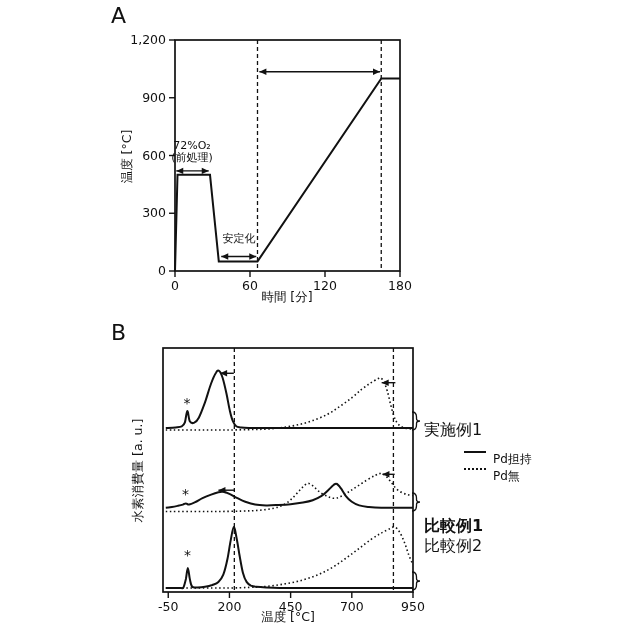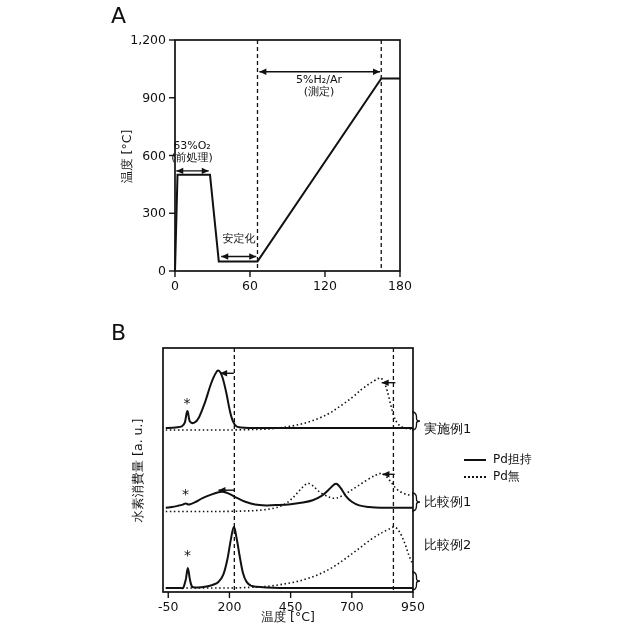--- a/index.html
+++ b/index.html
@@ -12,24 +12,24 @@
   .pB-letter{left:111px;top:320px;}
   .axis-label{font-size:12.5px;color:#111;white-space:nowrap;}
   .ylabel-a{left:77px;top:148px;width:100px;text-align:center;transform:rotate(-90deg);}
   .xlabel-a{left:237px;top:289px;width:100px;text-align:center;}
   .ylabel-b{left:68px;top:462px;width:140px;text-align:center;transform:rotate(-90deg);}
   .xlabel-b{left:238px;top:609px;width:100px;text-align:center;}
   .ann{text-align:center;font-size:11px;line-height:12px;color:#111;white-space:nowrap;}
   .ann-o2{left:156px;top:140px;width:72px;}
   .ann-stab{left:203px;top:233px;width:72px;}
   .ann-h2{left:283px;top:74px;width:72px;}
-  .trace-label{left:424px;font-size:13px;color:#111;white-space:nowrap;}
-  .t1{top:420px;}.t2{top:493px;}.t3{top:536px;}
+  .trace-label{left:424px;font-size:16px;color:#111;white-space:nowrap;}
+  .t1{top:420px;}.t2{top:516px;font-weight:bold;}.t3{top:536px;}
   .legend{left:464px;top:451px;}
-  .legend-row{display:flex;align-items:center;gap:7px;height:17px;}
+  .legend-row{display:flex;align-items:flex-start;gap:7px;height:17px;}
   .sample{width:22px;height:0;border-top:2px solid #111;}
   .sample.dotted{border-top:2px dotted #111;}
   .legend-text{font-size:12px;color:#111;white-space:nowrap;}
 </style>
 </head>
 <body>
 
 <div class="stage">
 
   <svg id="chart-svg" width="640" height="640" viewBox="0 0 640 640">
@@ -96,30 +96,27 @@
       <line x1="351.8125" y1="592" x2="351.8125" y2="598" stroke="#111" stroke-width="1.4"></line>
       <text x="351.8125" y="611" text-anchor="middle" font-size="12.5" fill="#111" font-family="&quot;DejaVu Sans&quot;,&quot;Liberation Sans&quot;,sans-serif">700</text>
       <line x1="413" y1="592" x2="413" y2="598" stroke="#111" stroke-width="1.4"></line>
       <text x="413" y="611" text-anchor="middle" font-size="12.5" fill="#111" font-family="&quot;DejaVu Sans&quot;,&quot;Liberation Sans&quot;,sans-serif">950</text>
     </svg>
 
   <div class="abs panel-letter pA-letter">A</div>
   <div class="abs panel-letter pB-letter">B</div>
 
   <div class="abs axis-label ylabel-a">温度 [°C]</div>
+  <div class="abs axis-label xlabel-a">時間 [分]</div>
 
   <div class="abs ann ann-o2">
-    <div>63%O₂</div>
+    <div>72%O₂</div>
     <div>(前処理)</div>
   </div>
   <div class="abs ann ann-stab">安定化</div>
-  <div class="abs ann ann-h2">
-    <div>5%H₂/Ar</div>
-    <div>(測定)</div>
-  </div>
 
   <div class="abs axis-label ylabel-b">水素消費量 [a. u.]</div>
   <div class="abs axis-label xlabel-b">温度 [°C]</div>
 
   <div class="abs trace-label t1">実施例1</div>
   <div class="abs trace-label t2">比較例1</div>
   <div class="abs trace-label t3">比較例2</div>
 
   <div class="abs legend">
     <div class="legend-row">

